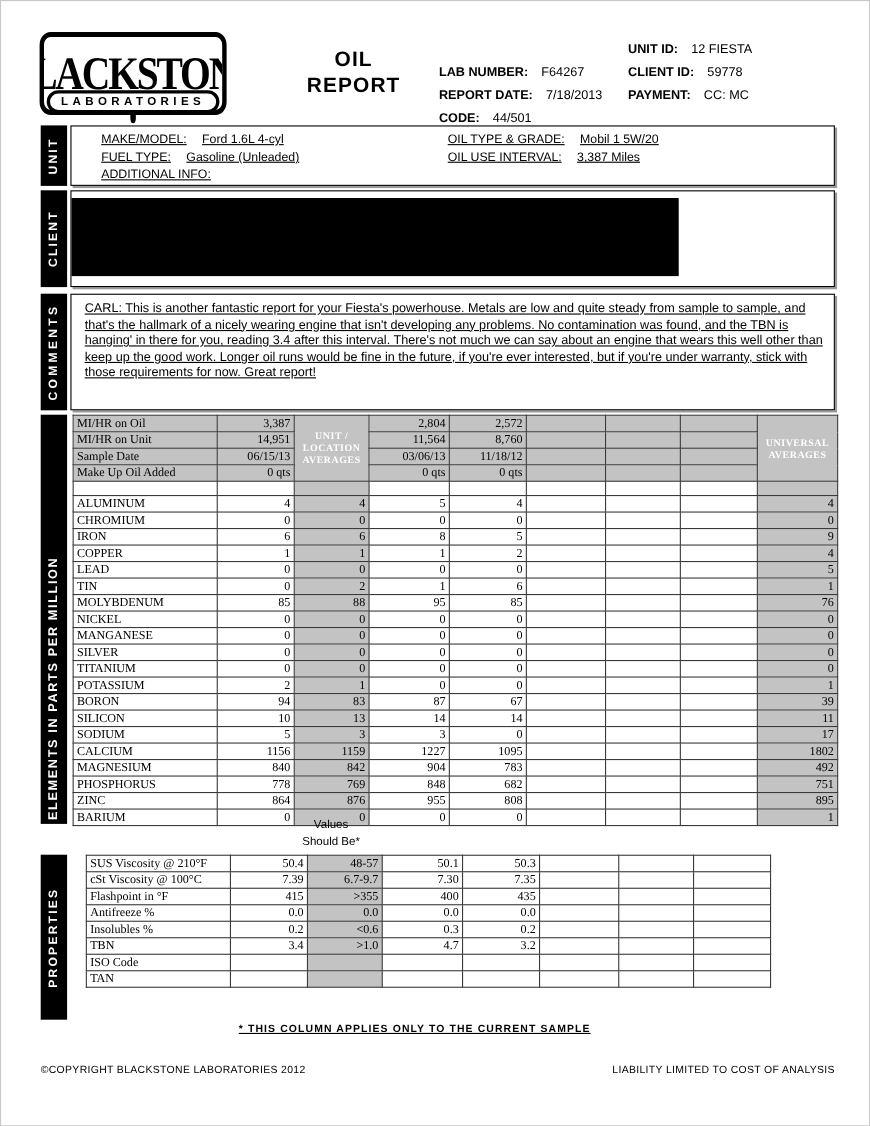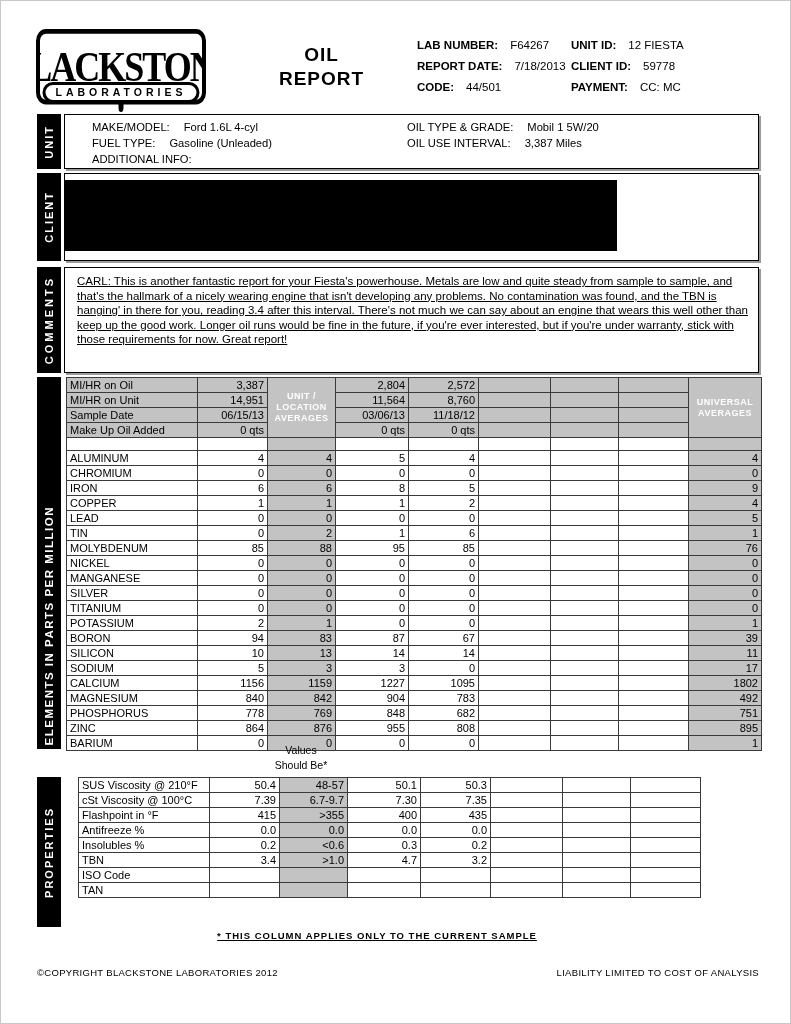--- a/index.html
+++ b/index.html
@@ -23,37 +23,37 @@
     font-size:10.5px; font-weight:bold; letter-spacing:4px; line-height:15px; white-space:nowrap;
   }
   .logo-tail{position:absolute; left:50%; bottom:-3px; transform:translateX(-50%);
     width:5px; height:9px; background:#000; border-radius:0 0 50% 50%;}
   .report-title{position:absolute; left:258px; top:42px; width:125px; text-align:center;
     font-weight:bold; font-size:19px; line-height:24px; letter-spacing:1px;}
   .info-col{position:absolute; top:38px; font-size:11.5px;}
   .info-col .row{margin-bottom:9px; white-space:nowrap;}
   .info-col .lab{font-weight:bold;}
   .info-col .val{margin-left:12px;}
-  #info1{left:416px;} #info2{left:570px;}
+  #info1{left:398px;margin-top:21px;} #info2{left:570px;}
   
   .vbar{position:absolute; left:36px; width:24px; background:#000;
     display:flex; flex-direction:column; align-items:center; justify-content:center;}
   .vbar.bottom{justify-content:flex-end; padding-bottom:4px; box-sizing:border-box;}
   .vtext{writing-mode:vertical-rl; transform:rotate(180deg); color:#fff;
     font-weight:bold; font-size:11px; letter-spacing:2px; white-space:nowrap;}
   .secbox{position:absolute; left:63px; width:695px; background:#fff;
     border:1px solid #000; box-shadow:2px 2px 0 #9a9a9a; box-sizing:border-box;}
-  .unit-fields{position:absolute; left:27px; top:4px; font-size:11.2px; line-height:16px;}
+  .unit-fields{position:absolute; left:27px; top:4px; font-size:11.2px; line-height:16px;text-decoration:underline;}
   .unit-fields .f{white-space:nowrap;}
   .unit-fields .flab{margin-right:14px;}
   #unit-right{left:342px;}
   .redacted{position:absolute; left:0px; top:6px; width:552px; height:71px; background:#000;}
   .comments-text{padding:6px 10px 0 12px; font-size:11.5px; line-height:14.6px; text-align:left;}
   
-  table{border-collapse:collapse; table-layout:fixed; position:absolute; background:#fff;}
+  table{border-collapse:collapse; table-layout:fixed; position:absolute; background:#fff;font-family:Liberation Serif, serif;}
   #elements-table{left:65px; top:376px; width:695px;}
   #properties-table{left:77px; top:776px; width:622px;}
   td{border:1px solid #3a3a3a; font-size:11px; padding:0 3px; height:15px;
      line-height:13px; overflow:hidden; white-space:nowrap; box-sizing:border-box;}
   td.lbl{text-align:left;}
   td.val{text-align:right;}
   .shade{background:#c3c3c3;}
   tr.hdr td{background:#c3c3c3;}
   td.blackcell{background:#000; color:#fff; font-size:9px; font-weight:bold;
      text-align:center; white-space:normal; line-height:11px; letter-spacing:0.5px; padding:0 4px;}

